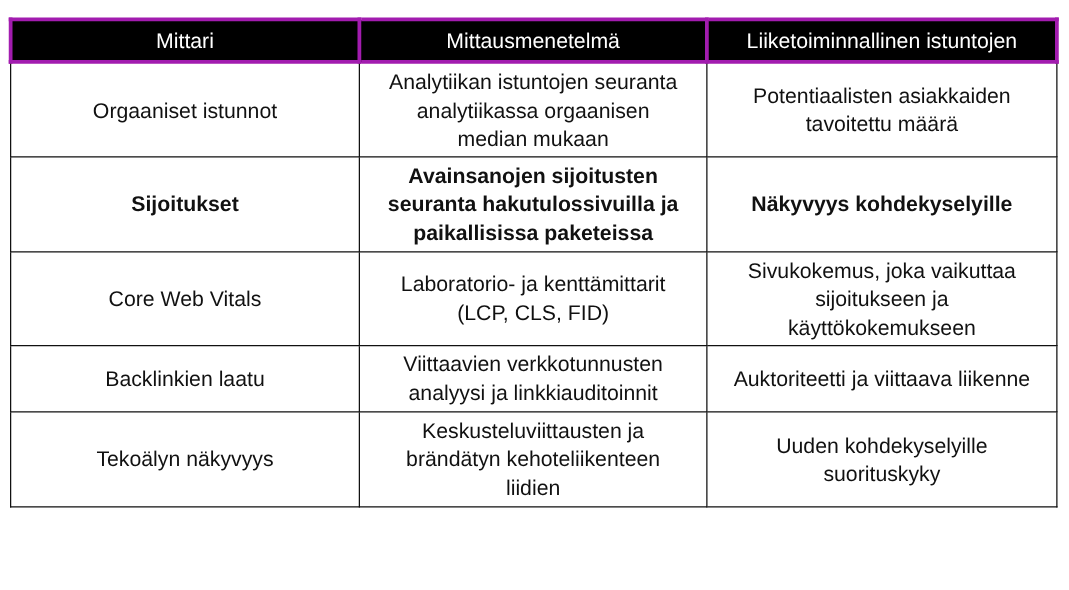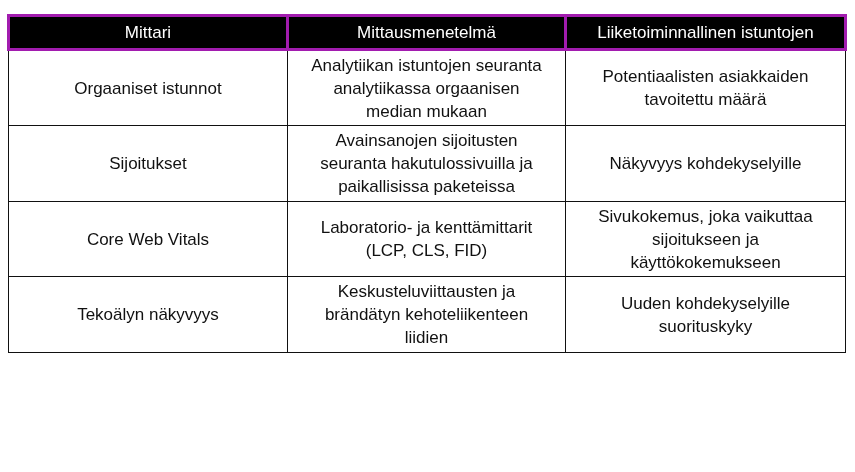--- a/index.html
+++ b/index.html
@@ -16,21 +16,21 @@
     background: #000; color: #fff; font-weight: normal;
     font-size: 17px; height: 31px; padding: 0 4px; text-align: center;
     border: 3px solid #a21caf;
   }
   table.metrics td {
     border: 1.5px solid #111; text-align: center; vertical-align: middle;
     font-size: 17px; line-height: 23px; padding: 1px 6px;
   }
   tr.r1 td { height: 72px; }
   tr.r2 td { height: 50px; }
-  tr.r3 td { height: 73px; }
+  tr.r3 td { height: 73px; font-weight: bold; }
   tr.r4 td { height: 72px; }
   tr.r5 td { height: 50px; }
   tr.r6 td { height: 73px; }
   .ln { display: block; }
 </style>
 </head>
 <body>
 
 <table class="metrics">
   <colgroup>
@@ -74,20 +74,30 @@
       <td>
         <span class="ln">Laboratorio- ja kenttämittarit</span>
         <span class="ln">(LCP, CLS, FID)</span>
       </td>
       <td>
         <span class="ln">Sivukokemus, joka vaikuttaa</span>
         <span class="ln">sijoitukseen ja</span>
         <span class="ln">käyttökokemukseen</span>
       </td>
     </tr>
+    <tr class="r5">
+      <td>Backlinkien laatu</td>
+      <td>
+        <span class="ln">Viittaavien verkkotunnusten</span>
+        <span class="ln">analyysi ja linkkiauditoinnit</span>
+      </td>
+      <td>
+        <span class="ln">Auktoriteetti ja viittaava liikenne</span>
+      </td>
+    </tr>
     <tr class="r6">
       <td>Tekoälyn näkyvyys</td>
       <td>
         <span class="ln">Keskusteluviittausten ja</span>
         <span class="ln">brändätyn kehoteliikenteen</span>
         <span class="ln">liidien</span>
       </td>
       <td>
         <span class="ln">Uuden kohdekyselyille</span>
         <span class="ln">suorituskyky</span>

